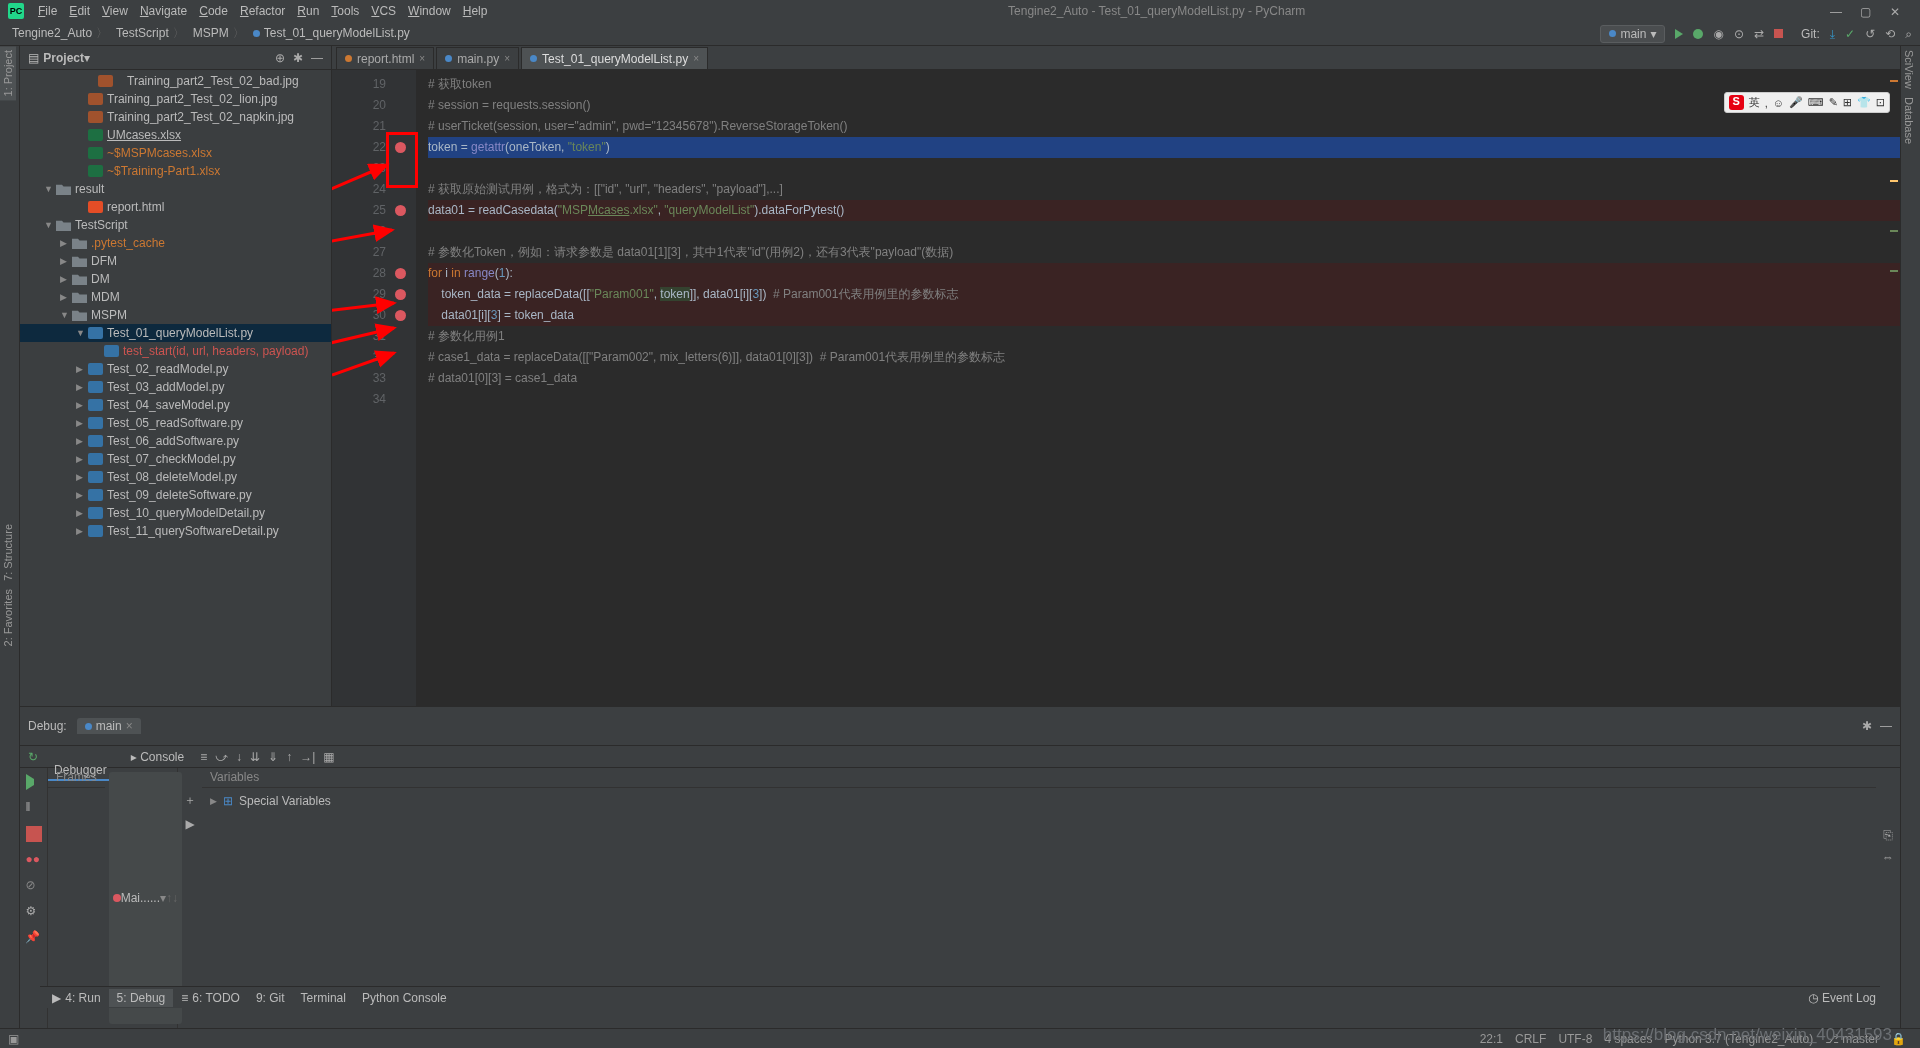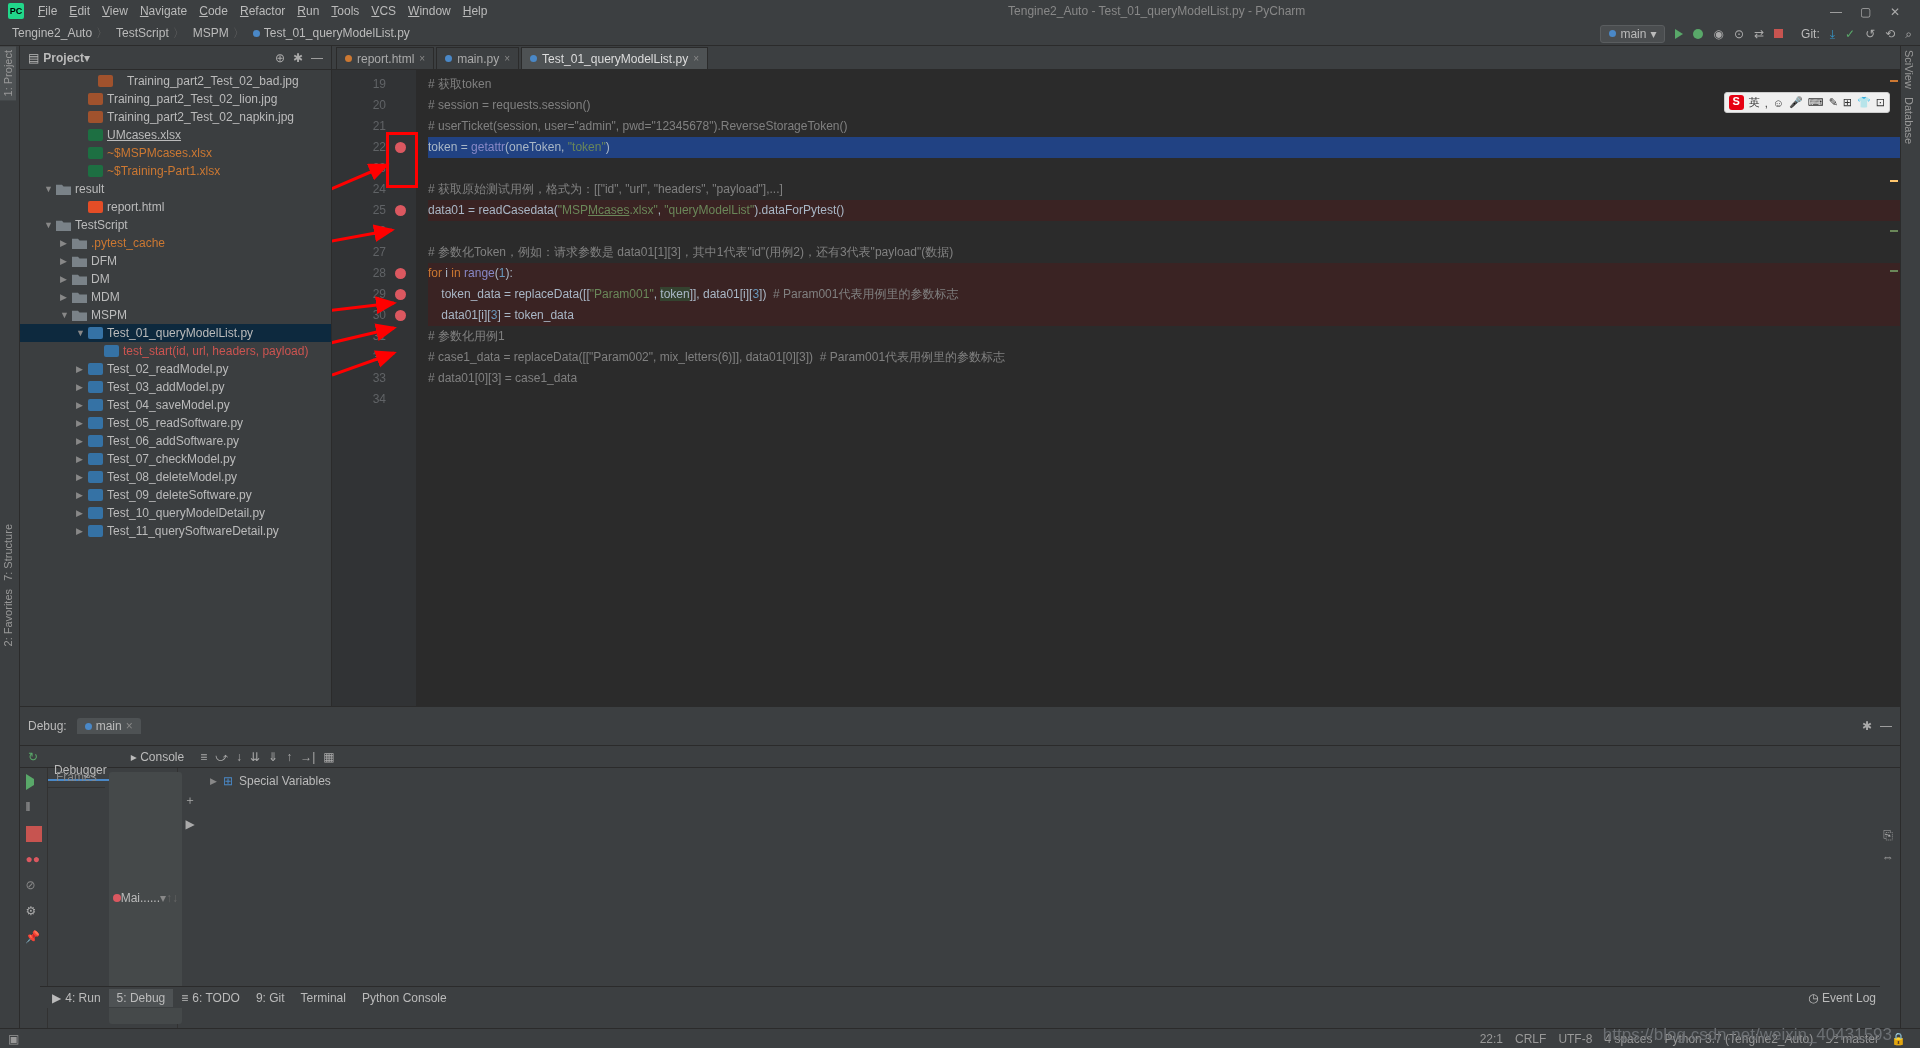--- a/index.html
+++ b/index.html
@@ -429,20 +429,21 @@
               <lambda>, runner.py:3</lambda>
             </div>
             <div class="frame-item"><span class="fi"></span>from_call, runner.py:24</div>
           </div>
       </div>
       <div class="between-icons">
         <span style="color:#aaa">＋</span>
         <span style="color:#aaa">▶</span>
       </div>
       <div class="vars-pane">
+        <div class="pane-title">Variables</div>
         <div class="vars-list">
           <div class="var-item">
             <span style="color:#888;font-size:9px">▶</span>
             <span style="color:#4a88c7">⊞</span>
             <span>Special Variables</span>
           </div>
         </div>
       </div>
       <div style="width:24px; display:flex; flex-direction:column; align-items:center; gap:8px; padding-top:60px;">
         <span style="color:#aaa">⎘</span>

